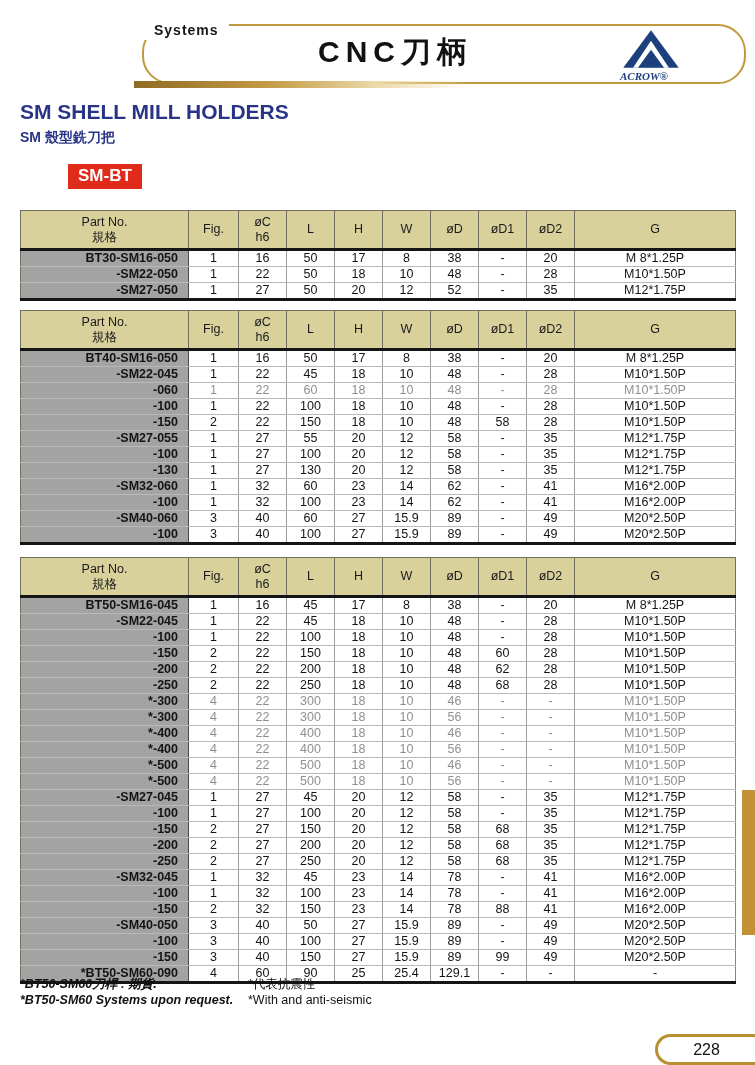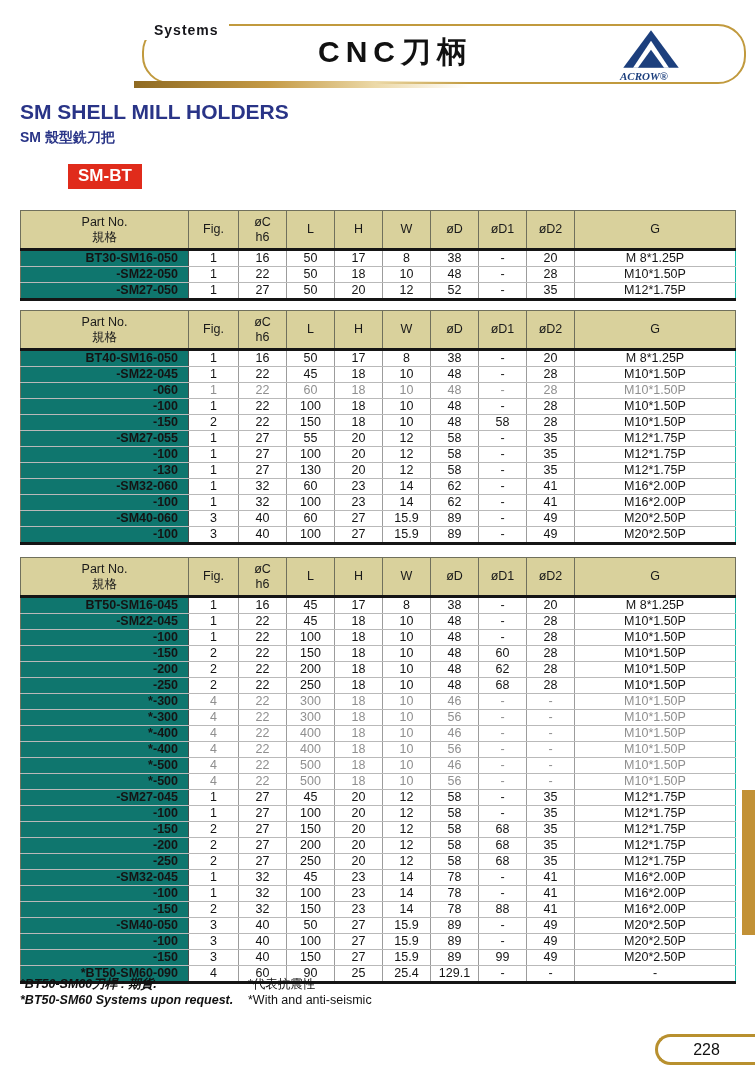--- a/index.html
+++ b/index.html
@@ -37,21 +37,21 @@
     background:#d9d19c; border:1px solid #70705c; border-bottom:3px solid #151515;
     font-size:12.5px; font-weight:normal; color:#1a1a1a; height:37px; padding:0; vertical-align:middle;
   }
   table.spec th div { line-height:15px; }
   table.spec td {
     font-size:12.5px; line-height:15px; height:15px; padding:0; text-align:center;
     border-right:1px solid #9c9c9c; border-bottom:1px solid #b9b9b9; color:#141414;
     white-space:nowrap; overflow:hidden;
   }
   table.spec td.part {
-    background:#0f766e; text-align:right; padding-right:10px; font-weight:bold;
+    background:#a3a3a3; text-align:right; padding-right:10px; font-weight:bold;
     border-left:1px solid #70705c; border-right:1px solid #4a4a4a;
   }
   table.spec td:last-child { border-right:1px solid #14b8a6; }
   table.spec tbody tr:last-child td { border-bottom:3px solid #151515; }
   table.spec tr.muted td:not(.part) { color:#8f8f8f; }
 
   
   .fn { position:absolute; top:976px; font-size:12.5px; line-height:16px; color:#111; }
   .fn-left { left:20px; font-style:italic; font-weight:bold; }
   .fn-right { left:248px; }

